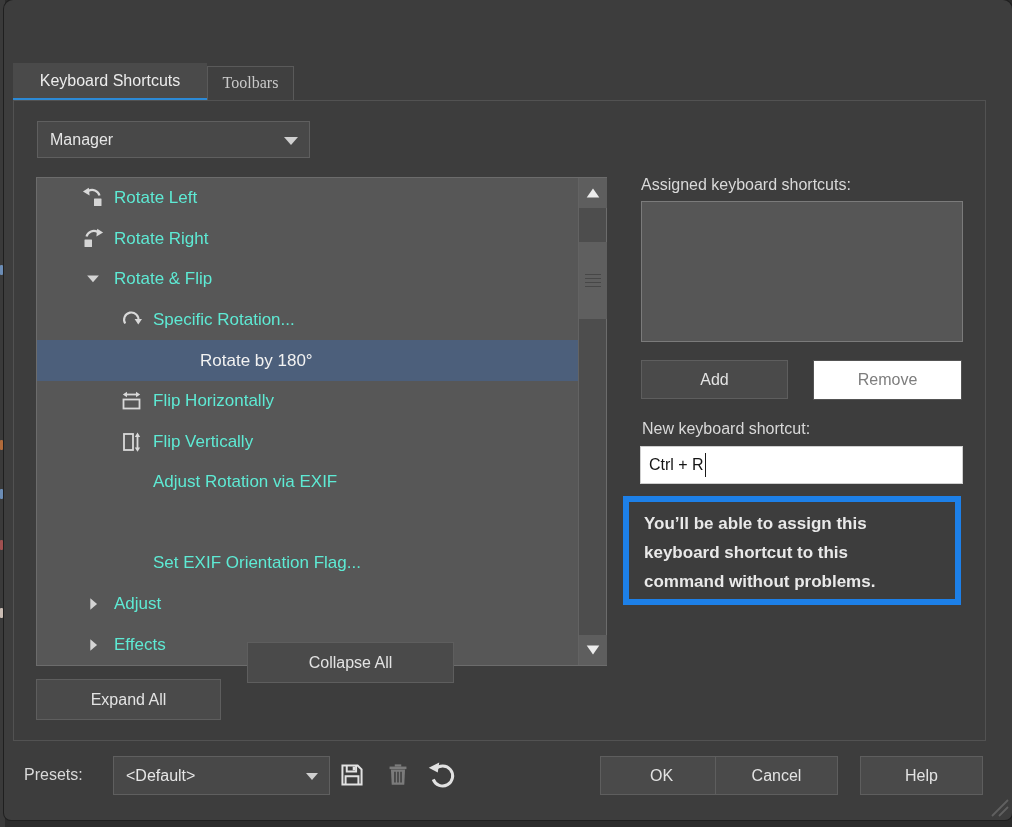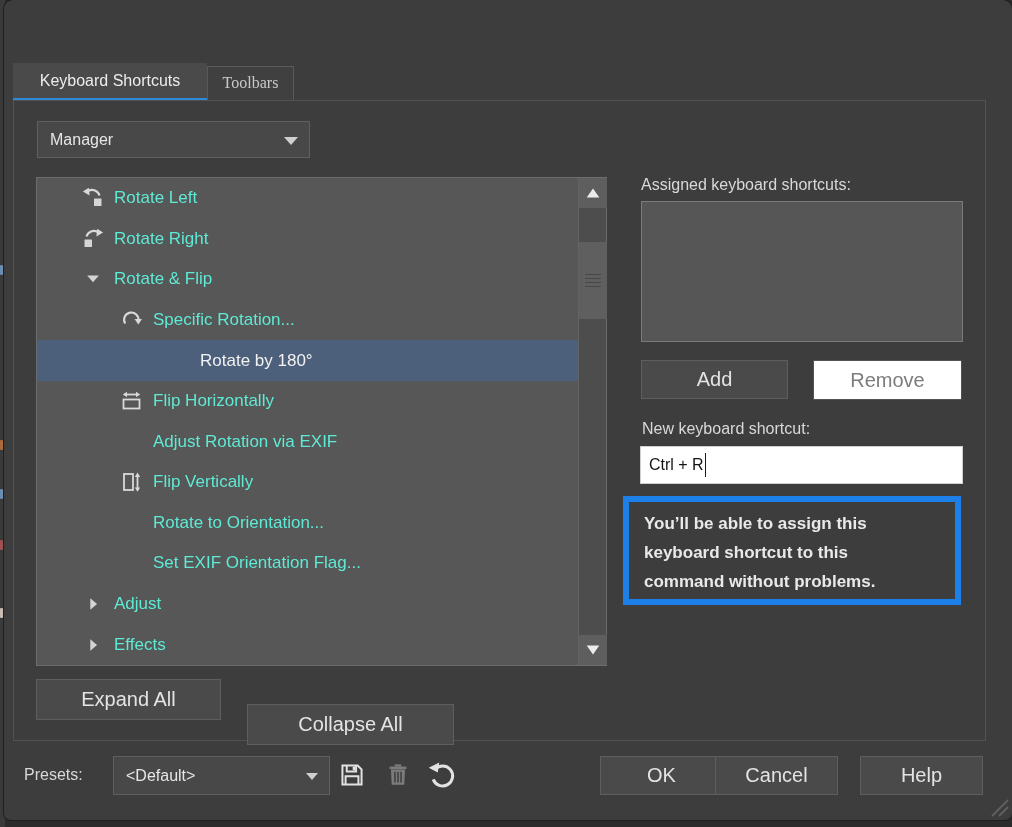--- a/index.html
+++ b/index.html
@@ -62,24 +62,24 @@
   
   .scrollbar{position:absolute;right:0;top:0;width:28px;height:100%;background:#4d4d4d;border-left:1px solid #636363;}
   .sb-btn{position:absolute;left:0;width:28px;height:30px;background:#5e5e5e;display:flex;align-items:center;justify-content:center;cursor:pointer;}
   .sb-btn.up{top:0;}
   .sb-btn.down{bottom:0;}
   .sb-thumb{position:absolute;left:0;top:64px;width:28px;height:77px;background:#5f5f5f;
             display:flex;flex-direction:column;align-items:center;justify-content:center;gap:3px;cursor:grab;}
   .sb-thumb i{display:block;width:16px;height:1px;background:#474747;}
 
   
-  .btn{position:absolute;background:#4a4a4a;border:1px solid #5e5e5e;color:#e3e3e3;font-size:20px;cursor:pointer;}
+  .btn{position:absolute;background:#4a4a4a;border:1px solid #5e5e5e;color:#e3e3e3;font-size:16px;cursor:pointer;}
   .btn.disabled{color:#7d7d7d;}
   .btn.expand{left:32px;top:679px;width:185px;height:41px;}
-  .btn.collapse{left:243px;top:704px;width:207px;height:41px;}
+  .btn.collapse{left:243px;top:642px;width:207px;height:41px;}
   .btn.add{left:637px;top:360px;width:147px;height:39px;}
   .btn.remove{left:809px;top:360px;width:149px;height:40px;background:#ffffff;border-color:#535353;}
   .btn.ok{left:596px;top:756px;width:123px;height:39px;}
   .btn.cancel{left:711px;top:756px;width:123px;height:39px;}
   .btn.help{left:856px;top:756px;width:123px;height:39px;}
 
   
   .label{position:absolute;color:#d9d9d9;font-size:16px;}
   .assigned-label{left:637px;top:176px;}
   .listbox{position:absolute;left:637px;top:201px;width:322px;height:141px;background:#565656;border:1px solid #7b7b7b;}
@@ -175,37 +175,36 @@
               <svg width="22" height="22" viewBox="0 0 22 22">
                 <rect x="2.5" y="9.5" width="16" height="9" fill="none" stroke="#d9d9d9" stroke-width="1.8"></rect>
                 <line x1="4.5" y1="4.5" x2="16.5" y2="4.5" stroke="#d9d9d9" stroke-width="1.8"></line>
                 <path d="M6 1.8 L1.8 4.5 L6 7.2 Z" fill="#d9d9d9"></path>
                 <path d="M15 1.8 L19.2 4.5 L15 7.2 Z" fill="#d9d9d9"></path>
               </svg>
             </span>
             <span class="tree-label">Flip Horizontally</span>
           </div>
           <div class="tree-row lvl2">
-            <span class="slot"></span>
-            <span class="tree-label">Adjust Rotation via EXIF</span>
-          </div>
-          <div class="tree-row lvl2">
             <span class="slot">
               <svg width="22" height="22" viewBox="0 0 22 22">
                 <rect x="3" y="3" width="9" height="16" fill="none" stroke="#d9d9d9" stroke-width="1.8"></rect>
                 <line x1="16.5" y1="5.5" x2="16.5" y2="17" stroke="#d9d9d9" stroke-width="1.8"></line>
                 <path d="M16.5 1.5 L13.8 6 L19.2 6 Z" fill="#d9d9d9"></path>
                 <path d="M16.5 20.8 L13.8 16.4 L19.2 16.4 Z" fill="#d9d9d9"></path>
               </svg>
             </span>
             <span class="tree-label">Flip Vertically</span>
           </div>
           <div class="tree-row lvl2">
             <span class="slot"></span>
-            <span class="tree-label">Rotate to Orientation...</span>
+            <span class="tree-label">Adjust Rotation via EXIF</span>
+          </div>
+          <div class="tree-row lvl2">
+            <span class="slot"></span>
           </div>
           <div class="tree-row lvl2">
             <span class="slot"></span>
             <span class="tree-label">Set EXIF Orientation Flag...</span>
           </div>
           <div class="tree-row lvl1">
             <span class="slot">
               <svg width="18" height="18" viewBox="0 0 20 20">
                 <path d="M7 3.5 L14.5 10 L7 16.5 Z" fill="#d4d4d4"></path>
               </svg>

